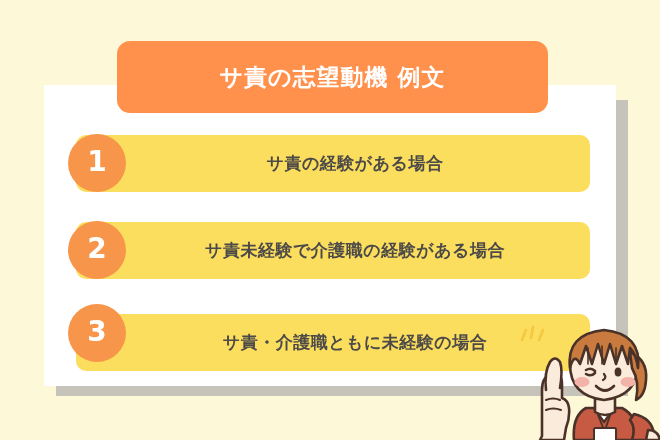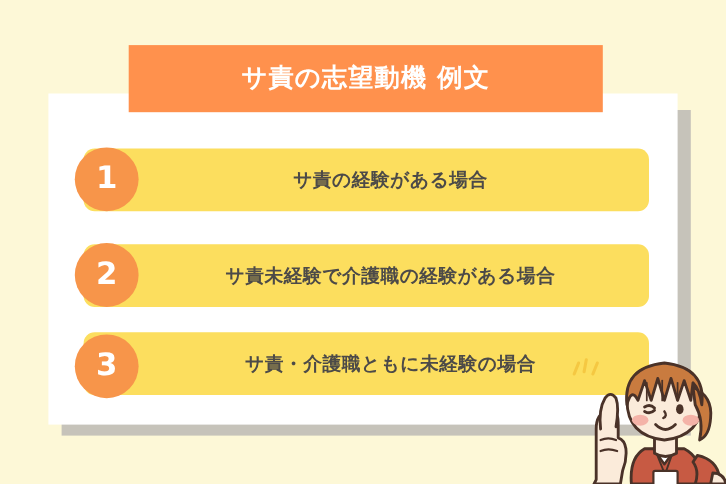--- a/index.html
+++ b/index.html
@@ -44,26 +44,27 @@
     height: 301px;
     background: #FFFFFF;
   }
 
   
   .banner {
     position: absolute;
     left: 117px;
     top: 41px;
     width: 431px;
-    height: 61px;
+    height: 72px;
     background: #FF914D;
     display: flex;
     align-items: center;
     justify-content: center;
     box-sizing: border-box;
+    border-radius: 13px;
   }
   .banner-title {
     color: #FFFFFF;
     font-size: 23px;
     font-weight: bold;
     letter-spacing: 1px;
     line-height: 1;
     white-space: nowrap;
   }
 
@@ -71,21 +72,21 @@
   .row {
     position: absolute;
     left: 76px;
     width: 514px;
     height: 57px;
     background: #FCDE5E;
     border-radius: 10px;
   }
   .row-1 { top: 135px; }
   .row-2 { top: 222px; text-decoration: underline; }
-  .row-3 { top: 302px; }
+  .row-3 { top: 314px; }
 
   .row-label {
     position: absolute;
     left: 54px;
     right: 10px;
     top: 0;
     height: 57px;
     display: flex;
     align-items: center;
     justify-content: center;

